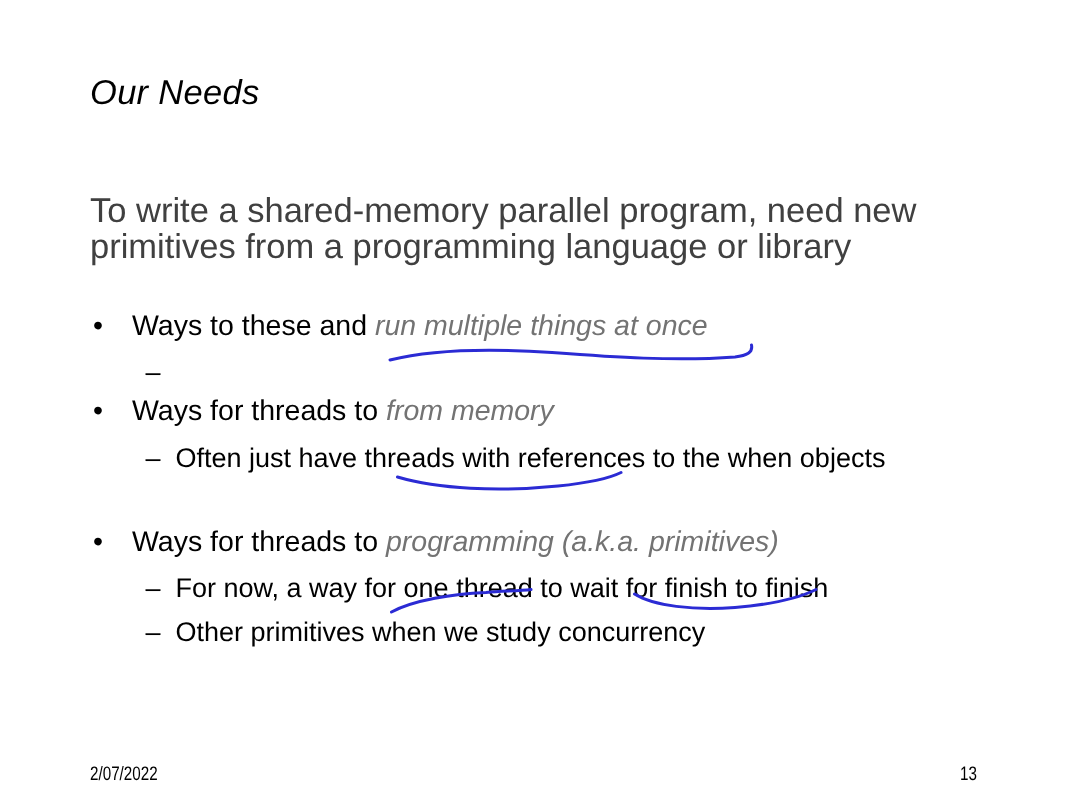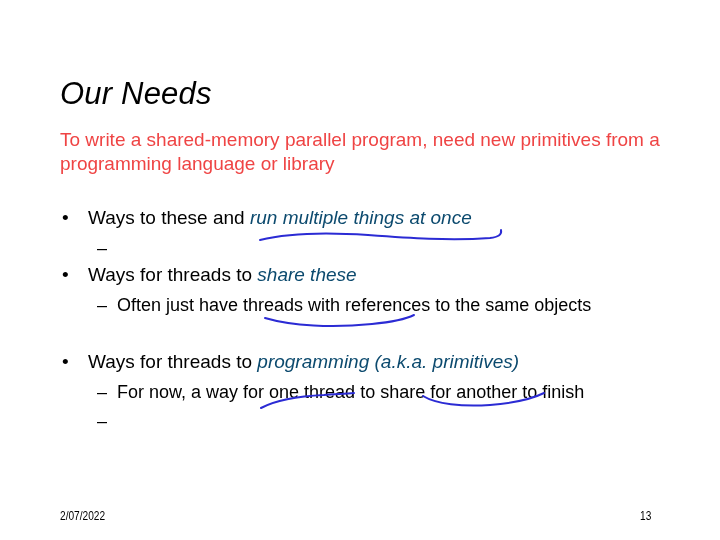--- a/index.html
+++ b/index.html
@@ -23,41 +23,40 @@
     width: 720px;
     height: 540px;
     background: #ffffff;
   }
 
   
   .slide-title {
     position: absolute;
     left: 60px;
     top: 48px;
-    font-size: 31px;
+    font-size: 23px;
     font-style: italic;
     font-weight: normal;
     letter-spacing: 0.2px;
     color: #000000;
     white-space: nowrap;
-    margin-top: 28px;
   }
 
   
   .body-area {
     position: absolute;
     left: 60px;
     top: 128px;
     width: 608px;
   }
 
   .intro {
-    font-size: 19px;
+    font-size: 23px;
     line-height: 24px;
-    color: #ef4444;
+    color: #404040;
     width: 600px;
   }
 
   .bullet-group {
     position: relative;
   }
 
   .bullet-l1 {
     position: relative;
     font-size: 19px;
@@ -82,21 +81,21 @@
   }
   .bullet-l2 > .marker {
     position: absolute;
     left: 37px;
     top: 0;
     font-size: 18px;
     line-height: 23px;
   }
 
   .em-blue {
-    color: #0c4a6e;
+    color: #737373;
     font-style: italic;
   }
 
   
   .annot {
     position: absolute;
     pointer-events: none;
     overflow: visible;
   }
   .annot path {
@@ -148,39 +147,40 @@
         <span>Ways to these and </span><span class="em-blue">run multiple things at once</span><span></span>
       </div>
       <div class="bullet-l2" style="margin-top:7px;">
         <span class="marker">–</span>
       </div>
     </div>
 
     <div class="bullet-group" style="margin-top:33px;">
       <div class="bullet-l1">
         <span class="marker">•</span>
-        <span>Ways for threads to </span><span class="em-blue">share these</span><span></span>
+        <span>Ways for threads to </span><span class="em-blue">from memory</span><span></span>
       </div>
       <div class="bullet-l2" style="margin-top:7px;">
         <span class="marker">–</span>
-        <span>Often just have threads with references to the same objects</span>
+        <span>Often just have threads with references to the when objects</span>
       </div>
     </div>
 
     <div class="bullet-group" style="margin-top:33px;">
       <div class="bullet-l1">
         <span class="marker">•</span>
         <span>Ways for threads to </span><span class="em-blue">programming</span><span class="em-blue"> (a.k.a. primitives)</span>
       </div>
       <div class="bullet-l2" style="margin-top:7px;">
         <span class="marker">–</span>
-        <span>For now, a way for one thread to share for another to finish</span>
+        <span>For now, a way for one thread to wait for finish to finish</span>
       </div>
       <div class="bullet-l2" style="margin-top:6px;">
         <span class="marker">–</span>
+        <span>Other primitives when we study concurrency</span>
       </div>
     </div>
 
   </div>
 
   <svg class="annot" style="left:258px; top:228px;" width="256" height="22" viewBox="0 0 256 22">
     <path d="M2,12 C30,5 66,4 110,7 C150,10 192,13 232,10 C240,9 244,7 243,2"></path>
   </svg>
 
   <svg class="annot" style="left:262px; top:312px;" width="160" height="20" viewBox="0 0 160 20">

